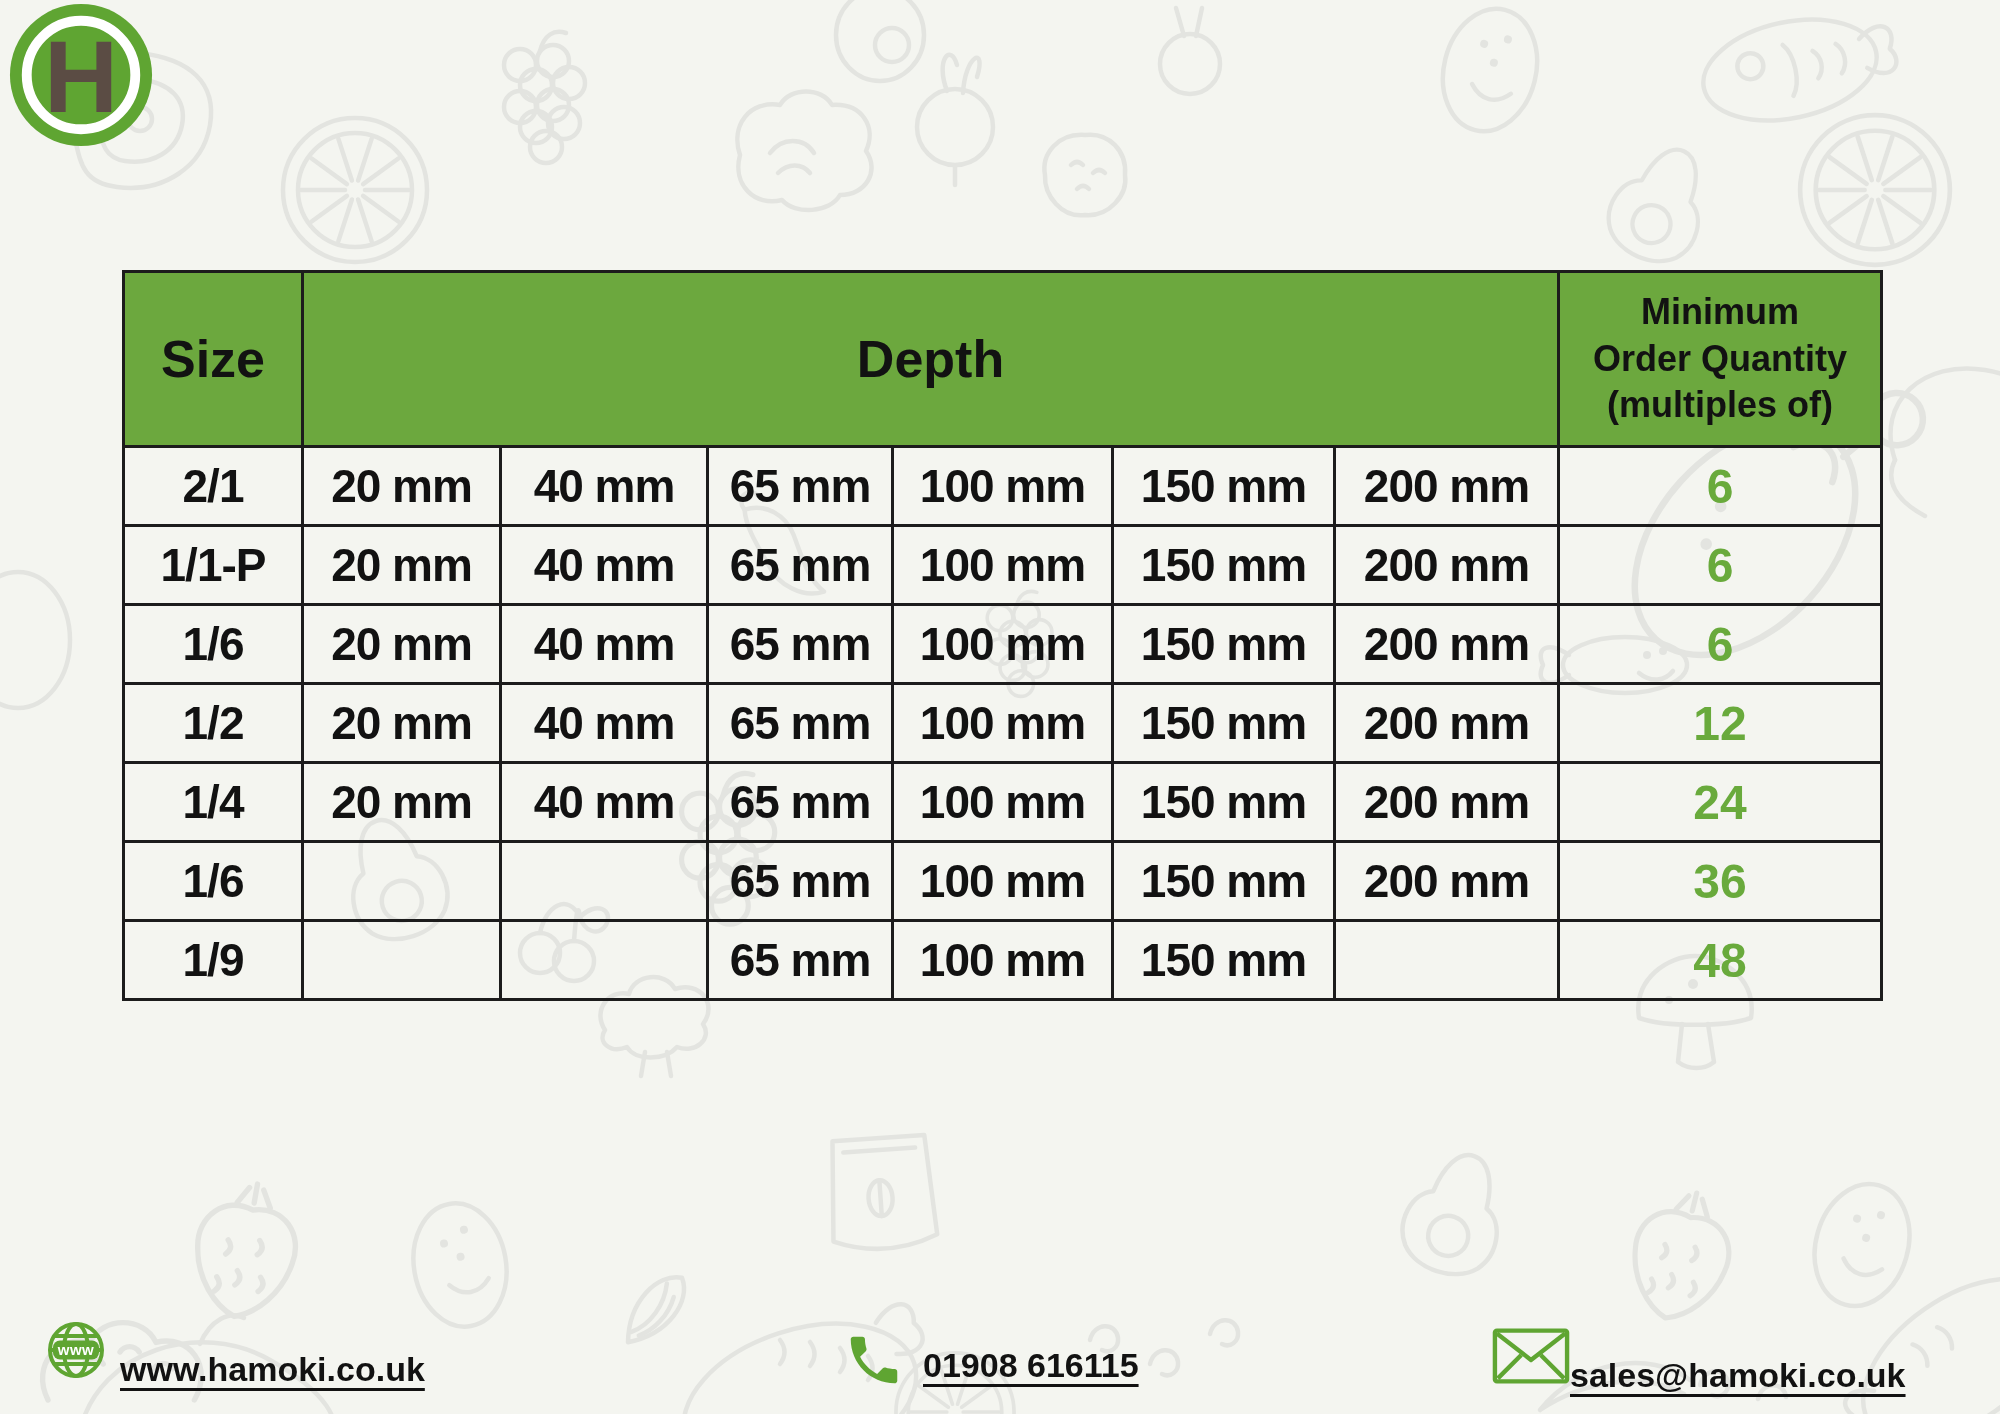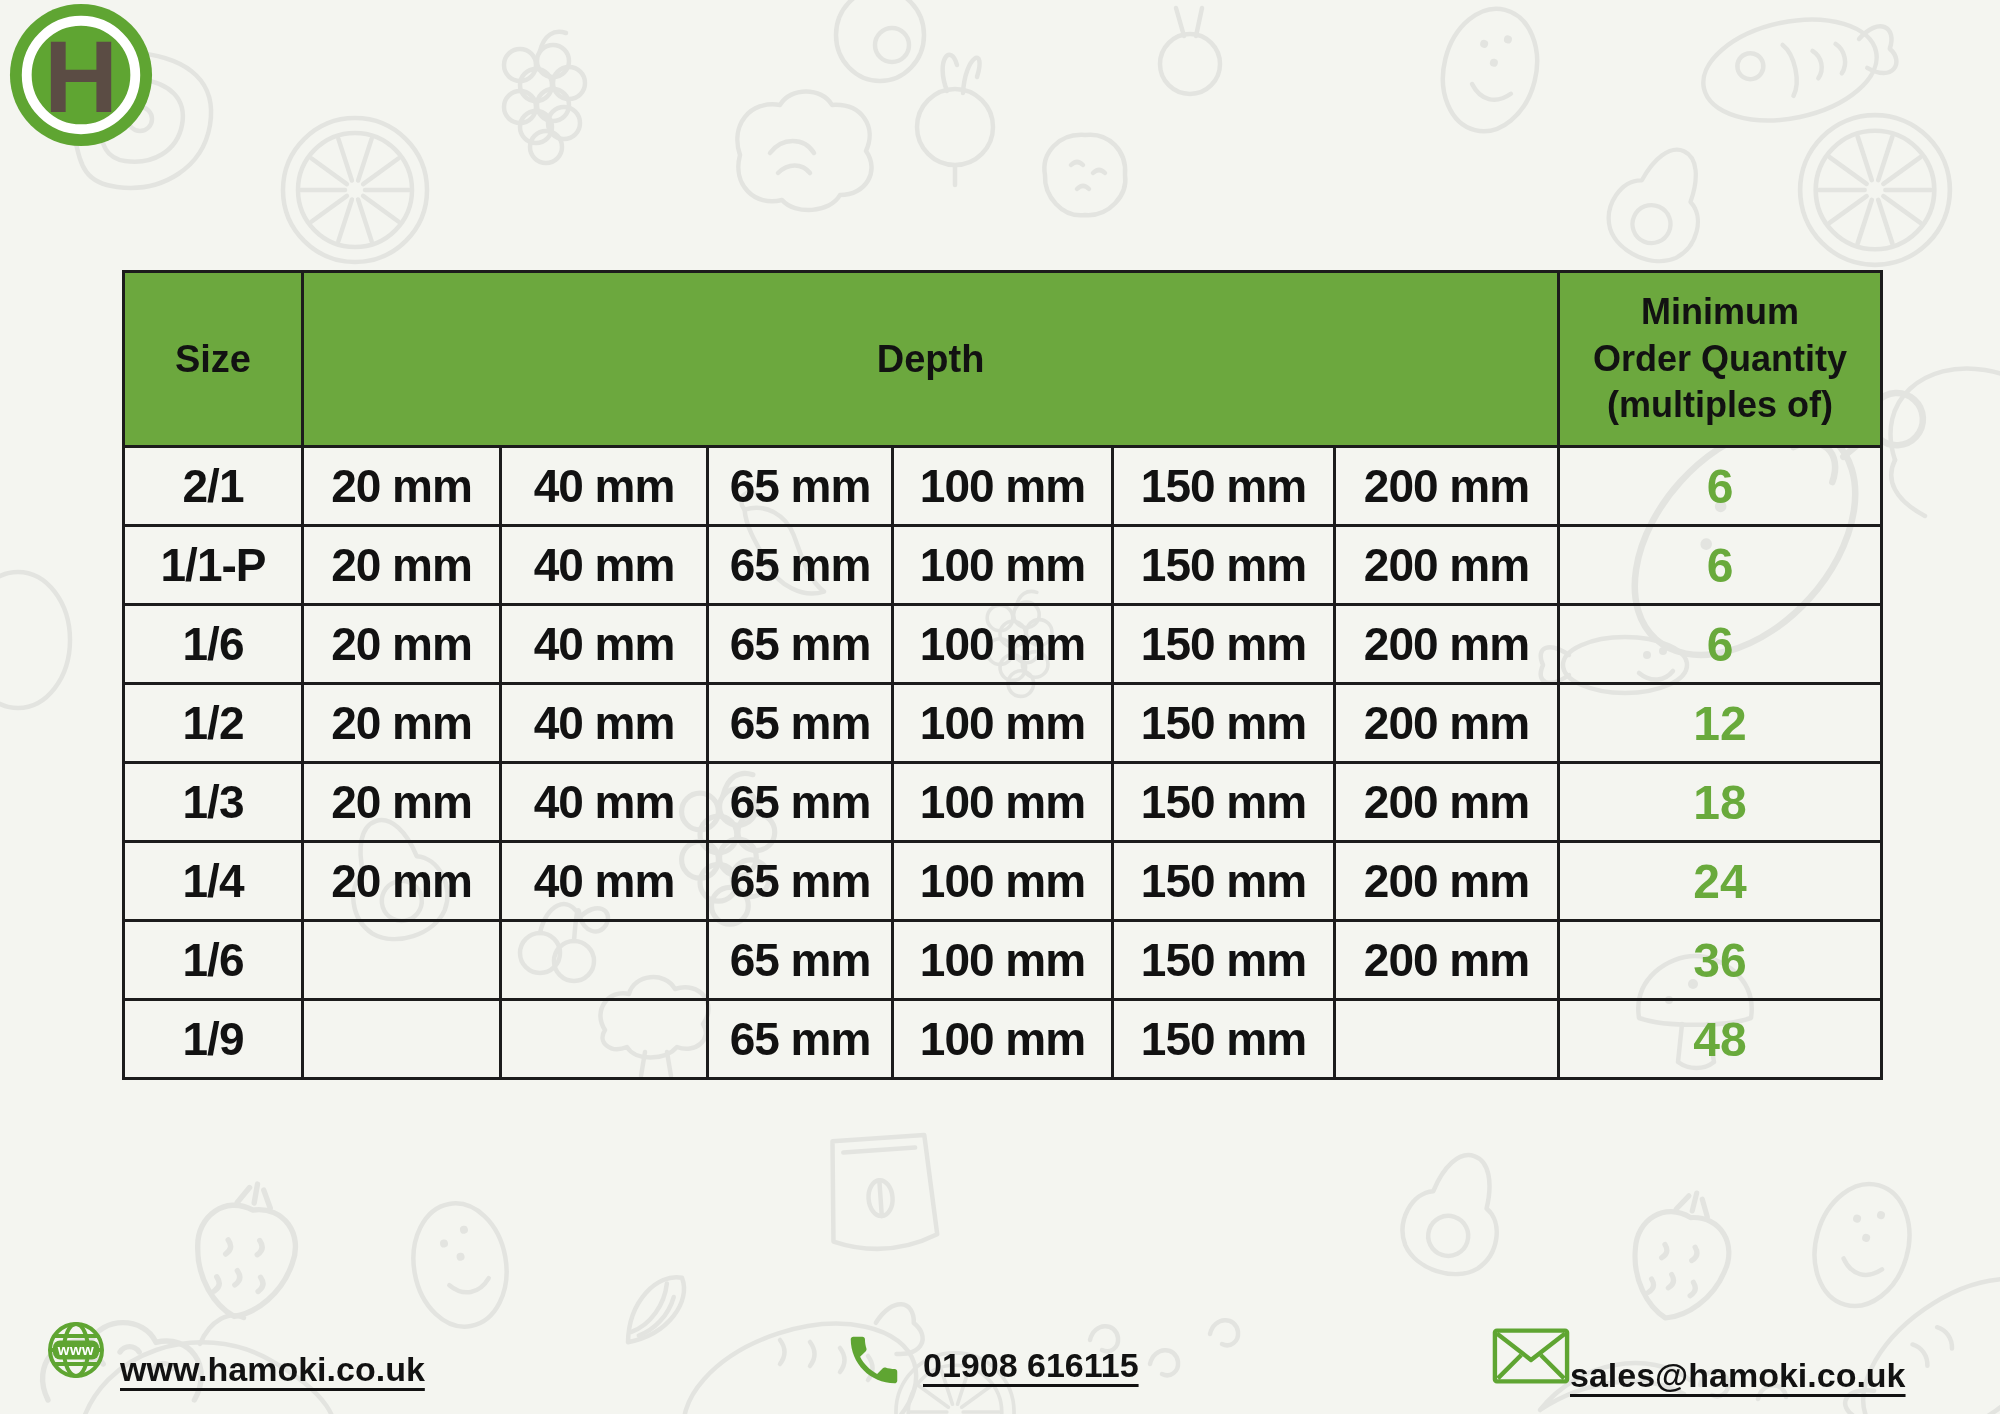--- a/index.html
+++ b/index.html
@@ -40,21 +40,21 @@
   }
   .spec th,.spec td{
     border:3px solid var(--table-border);
     text-align:center;vertical-align:middle;padding:0;
     overflow:hidden;
   }
   .spec thead tr{height:175px;}
   .spec tbody tr{height:79px;}
   .spec th{
     background:var(--table-header-bg);
-    font-weight:bold;font-size:38px;color:var(--text);
+    font-weight:bold;font-size:52px;color:var(--text);
   }
   .spec th.moq-header{font-size:36px;line-height:1.3;}
   .spec th.moq-header span{display:block;}
   .spec td{
     background:transparent;
     font-weight:bold;font-size:46px;color:var(--text);
     letter-spacing:-1px;
   }
   .spec td.moq{color:var(--moq-green);font-size:48px;letter-spacing:0;}
   
@@ -344,30 +344,20 @@
         <td>1/2</td>
         <td>20 mm</td>
         <td>40 mm</td>
         <td>65 mm</td>
         <td>100 mm</td>
         <td>150 mm</td>
         <td>200 mm</td>
         <td class="moq">12</td>
       </tr>
       <tr>
-        <td>1/3</td>
-        <td>20 mm</td>
-        <td>40 mm</td>
-        <td>65 mm</td>
-        <td>100 mm</td>
-        <td>150 mm</td>
-        <td>200 mm</td>
-        <td class="moq">18</td>
-      </tr>
-      <tr>
         <td>1/4</td>
         <td>20 mm</td>
         <td>40 mm</td>
         <td>65 mm</td>
         <td>100 mm</td>
         <td>150 mm</td>
         <td>200 mm</td>
         <td class="moq">24</td>
       </tr>
       <tr>

